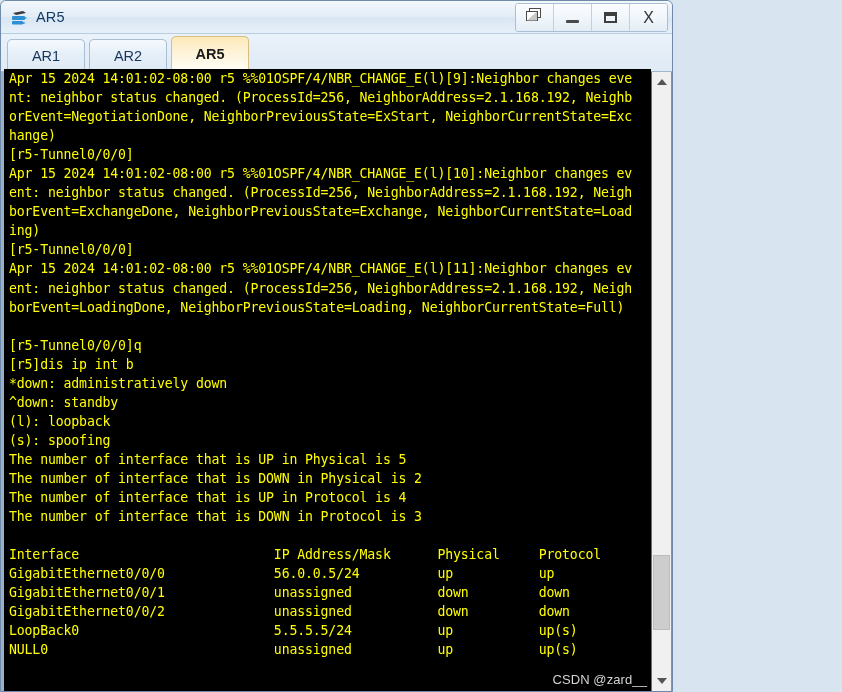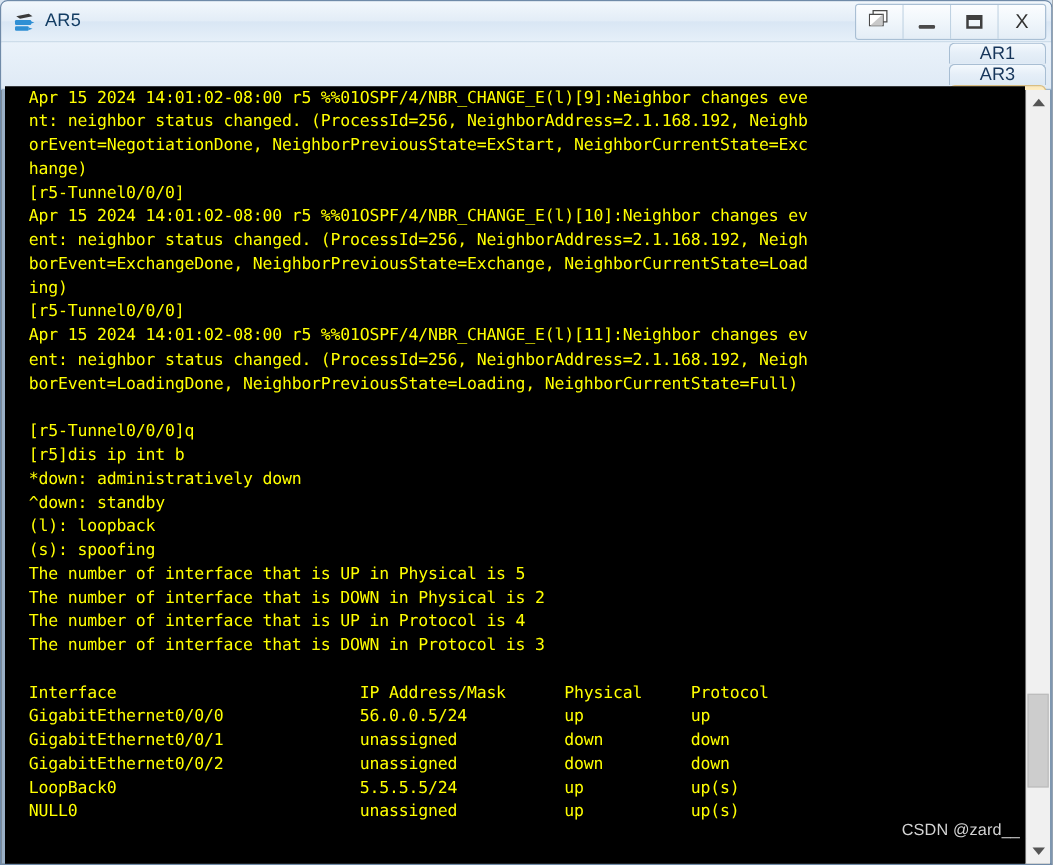--- a/index.html
+++ b/index.html
@@ -11,21 +11,21 @@
   body {
     width: 842px;
     height: 692px;
     overflow: hidden;
     font-family: "Liberation Sans", sans-serif;
   }
 
   
   .window {
     position: relative;
-    width: 842px;
+    width: 673px;
     height: 692px;
     box-sizing: border-box;
     background: linear-gradient(180deg,#e8f0f8 0%, #dbe7f3 100%);
     border: 1px solid #6f8aa8;
     border-radius: 6px 6px 0 0;
     overflow: hidden;
   }
 
   
   .titlebar {
@@ -95,21 +95,20 @@
   
   .tabstrip {
     height: 38px;
     background: linear-gradient(180deg,#eaf2fa 0%,#dfeaf5 100%);
     display: flex;
     align-items: flex-end;
     padding: 0 0 0 6px;
     box-sizing: border-box;
     border-bottom: 1px solid #9fb6cc;
     position: relative;
-    flex-direction: column;
   }
   .tab {
     min-width: 78px;
     height: 32px;
     margin-right: 4px;
     display: flex;
     align-items: center;
     justify-content: center;
     font-size: 14.5px;
     color: #16355a;
@@ -141,34 +140,34 @@
     box-sizing: border-box;
   }
   .term {
     flex: 1 1 auto;
     background: #000000;
     color: #ffff00;
     font-family: "DejaVu Sans Mono", "Liberation Mono", monospace;
     font-size: 13.2px;
     line-height: 19.05px;
     letter-spacing: -0.15px;
-    padding: 0 0 0 19px;
+    padding: 0 0 0 5px;
     overflow: hidden;
     white-space: pre;
     box-sizing: border-box;
     position: relative;
     margin-top: -3px;
   }
   .term .line { height: 19.05px; }
 
   
   .watermark {
     position: absolute;
     right: 24px;
-    bottom: 20px;
+    bottom: 4px;
     color: #d3d3d3;
     font-family: "Liberation Sans", sans-serif;
     font-size: 13px;
     letter-spacing: .1px;
     white-space: nowrap;
     pointer-events: none;
   }
 
   
   .scrollbar {
@@ -252,21 +251,21 @@
         <span class="glyph-close">X</span>
       </div>
     </div>
   </div>
 
   <div class="tabstrip">
     <div class="tab">
         <span>AR1</span>
       </div>
     <div class="tab">
-        <span>AR3</span>
+        <span>AR2</span>
       </div>
     <div class="tab active">
         <span>AR5</span>
       </div>
   </div>
 
   <div class="term-wrap">
 
     <div class="term" id="terminal-output" style="color: rgb(255, 255, 0); background: rgb(0, 0, 0);"><div class="line">Apr 15 2024 14:01:02-08:00 r5 %%01OSPF/4/NBR_CHANGE_E(l)[9]:Neighbor changes eve</div><div class="line">nt: neighbor status changed. (ProcessId=256, NeighborAddress=2.1.168.192, Neighb</div><div class="line">orEvent=NegotiationDone, NeighborPreviousState=ExStart, NeighborCurrentState=Exc</div><div class="line">hange)</div><div class="line">[r5-Tunnel0/0/0]</div><div class="line">Apr 15 2024 14:01:02-08:00 r5 %%01OSPF/4/NBR_CHANGE_E(l)[10]:Neighbor changes ev</div><div class="line">ent: neighbor status changed. (ProcessId=256, NeighborAddress=2.1.168.192, Neigh</div><div class="line">borEvent=ExchangeDone, NeighborPreviousState=Exchange, NeighborCurrentState=Load</div><div class="line">ing)</div><div class="line">[r5-Tunnel0/0/0]</div><div class="line">Apr 15 2024 14:01:02-08:00 r5 %%01OSPF/4/NBR_CHANGE_E(l)[11]:Neighbor changes ev</div><div class="line">ent: neighbor status changed. (ProcessId=256, NeighborAddress=2.1.168.192, Neigh</div><div class="line">borEvent=LoadingDone, NeighborPreviousState=Loading, NeighborCurrentState=Full)</div><div class="line"></div><div class="line">[r5-Tunnel0/0/0]q</div><div class="line">[r5]dis ip int b</div><div class="line">*down: administratively down</div><div class="line">^down: standby</div><div class="line">(l): loopback</div><div class="line">(s): spoofing</div><div class="line">The number of interface that is UP in Physical is 5</div><div class="line">The number of interface that is DOWN in Physical is 2</div><div class="line">The number of interface that is UP in Protocol is 4</div><div class="line">The number of interface that is DOWN in Protocol is 3</div><div class="line"></div><div class="line">Interface                         IP Address/Mask      Physical     Protocol</div><div class="line">GigabitEthernet0/0/0              56.0.0.5/24          up           up</div><div class="line">GigabitEthernet0/0/1              unassigned           down         down</div><div class="line">GigabitEthernet0/0/2              unassigned           down         down</div><div class="line">LoopBack0                         5.5.5.5/24           up           up(s)</div><div class="line">NULL0                             unassigned           up           up(s)</div></div>
 

